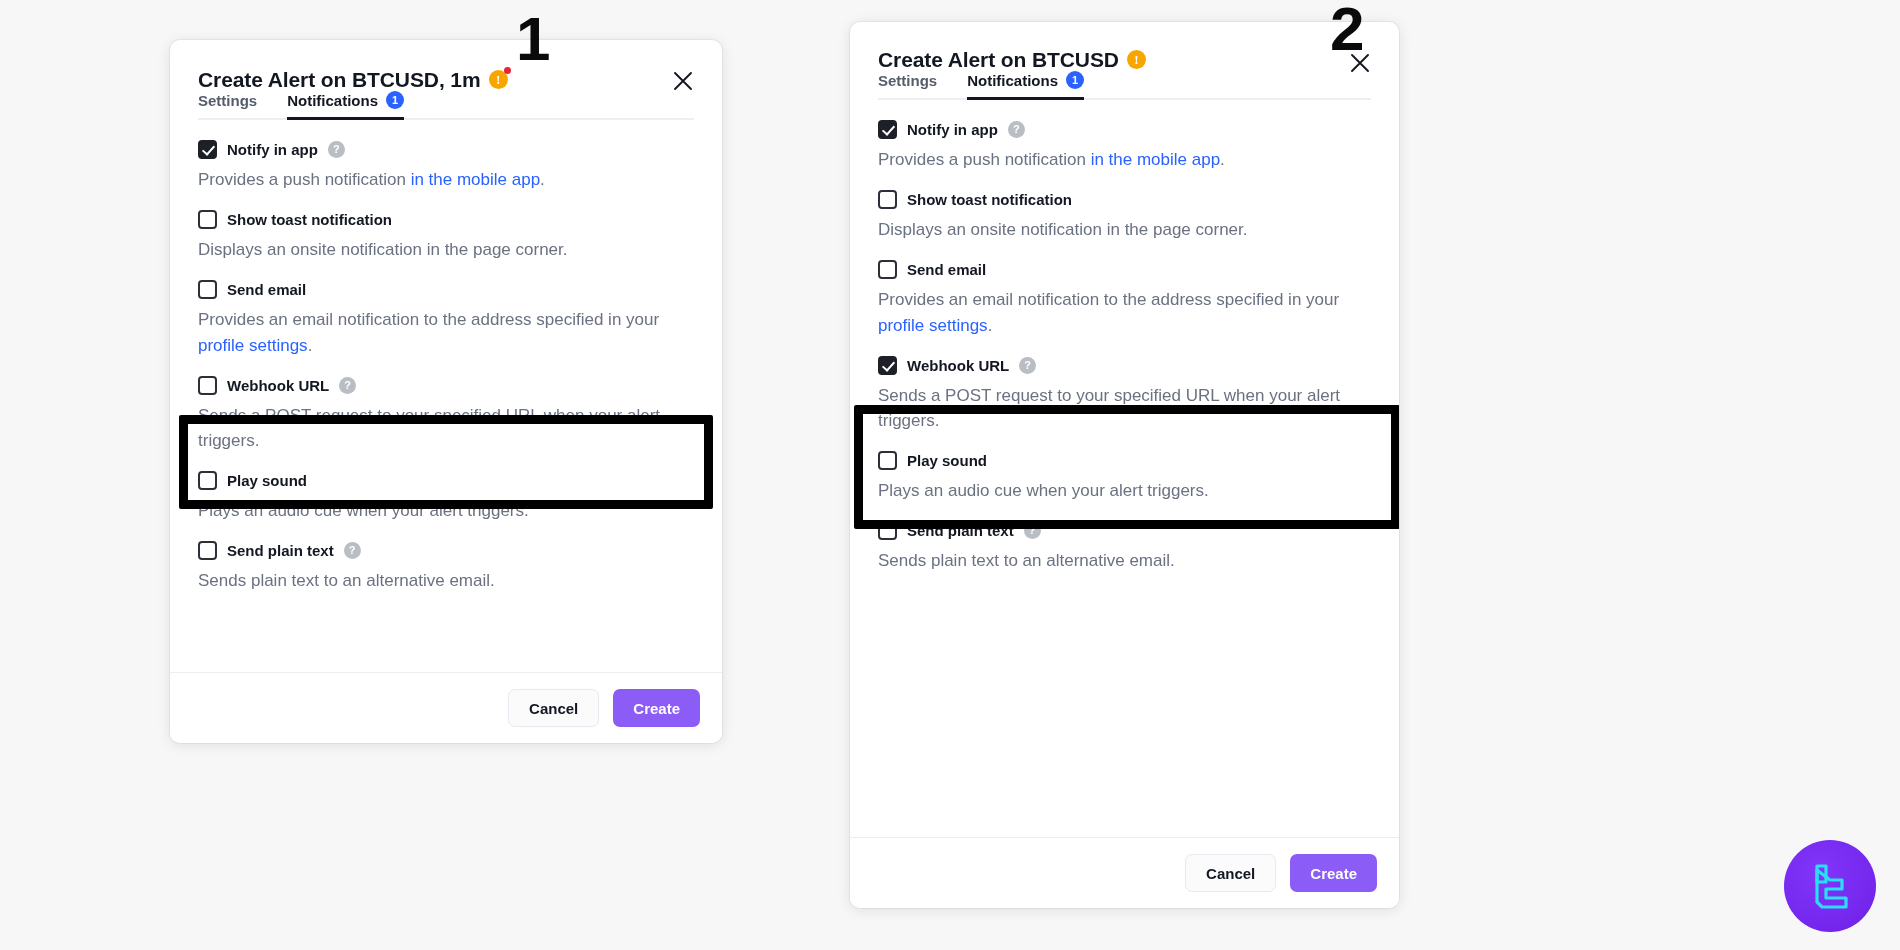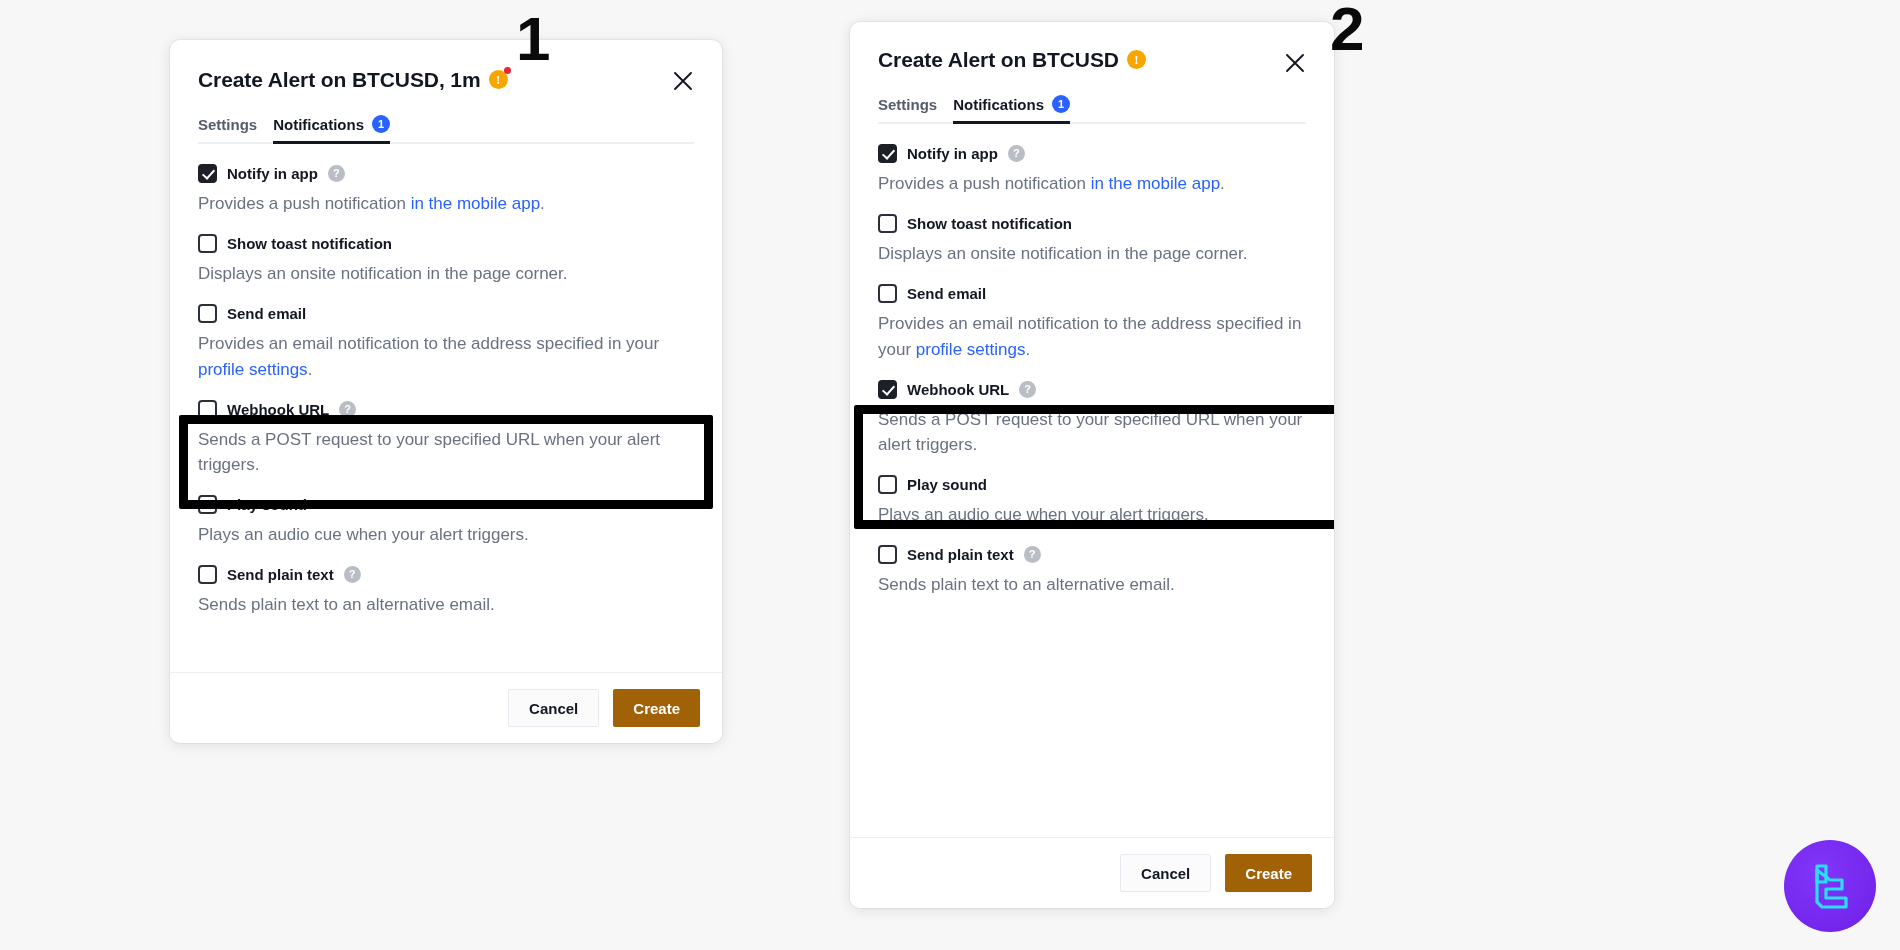--- a/index.html
+++ b/index.html
@@ -21,21 +21,21 @@
   .panel {
     position: absolute;
     background: #ffffff;
     border-radius: 10px;
     box-shadow: 0 2px 14px rgba(0,0,0,0.10), 0 0 0 1px rgba(0,0,0,0.045);
     display: flex;
     flex-direction: column;
     overflow: hidden;
   }
   #panel-1 { left: 170px; top: 40px; width: 552px; height: 703px; }
-  #panel-2 { left: 850px; top: 22px; width: 484px; height: 886px; }
+  #panel-2 { left: 850px; top: 22px; width: 549px; height: 886px; }
 
   .panel-body {
     flex: 1 1 auto;
     position: relative;
     overflow: hidden;
   }
 
   
   .panel-header {
     position: relative;
@@ -87,22 +87,21 @@
     width: 34px; height: 34px;
     display: flex; align-items: center; justify-content: center;
     cursor: pointer;
     border-radius: 6px;
   }
   .close-btn svg { display: block; }
 
   
   .tabs {
     display: flex;
-    gap: 16px;
-    margin-top: 24px;
+    gap: 30px;
     position: relative;
     padding-bottom: 0;
   }
   .tabs::after {
     content: "";
     position: absolute;
     left: 0; right: 0; bottom: 0;
     height: 2px;
     background: #eceff2;
   }
@@ -240,36 +239,36 @@
     display: flex;
     justify-content: flex-end;
     align-items: center;
     gap: 14px;
     background: #ffffff;
   }
   .btn {
     font-family: "Liberation Sans", sans-serif;
     font-size: 15px;
     font-weight: 700;
-    border-radius: 2px;
+    border-radius: 7px;
     cursor: pointer;
     border: none;
     padding: 0 20px;
     height: 38px;
     display: flex;
     align-items: center;
     justify-content: center;
   }
   .btn-cancel {
     background: #fbfbfc;
     color: #131722;
     border: 1px solid #e6e9ef;
   }
   .btn-create {
-    background: #a16207;
+    background: #8b5cf6;
     color: #ffffff;
   }
 
   
   .step-num {
     position: absolute;
     font-family: "Liberation Sans", sans-serif;
     font-size: 62px;
     font-weight: 700;
     color: #0a0a0a;

